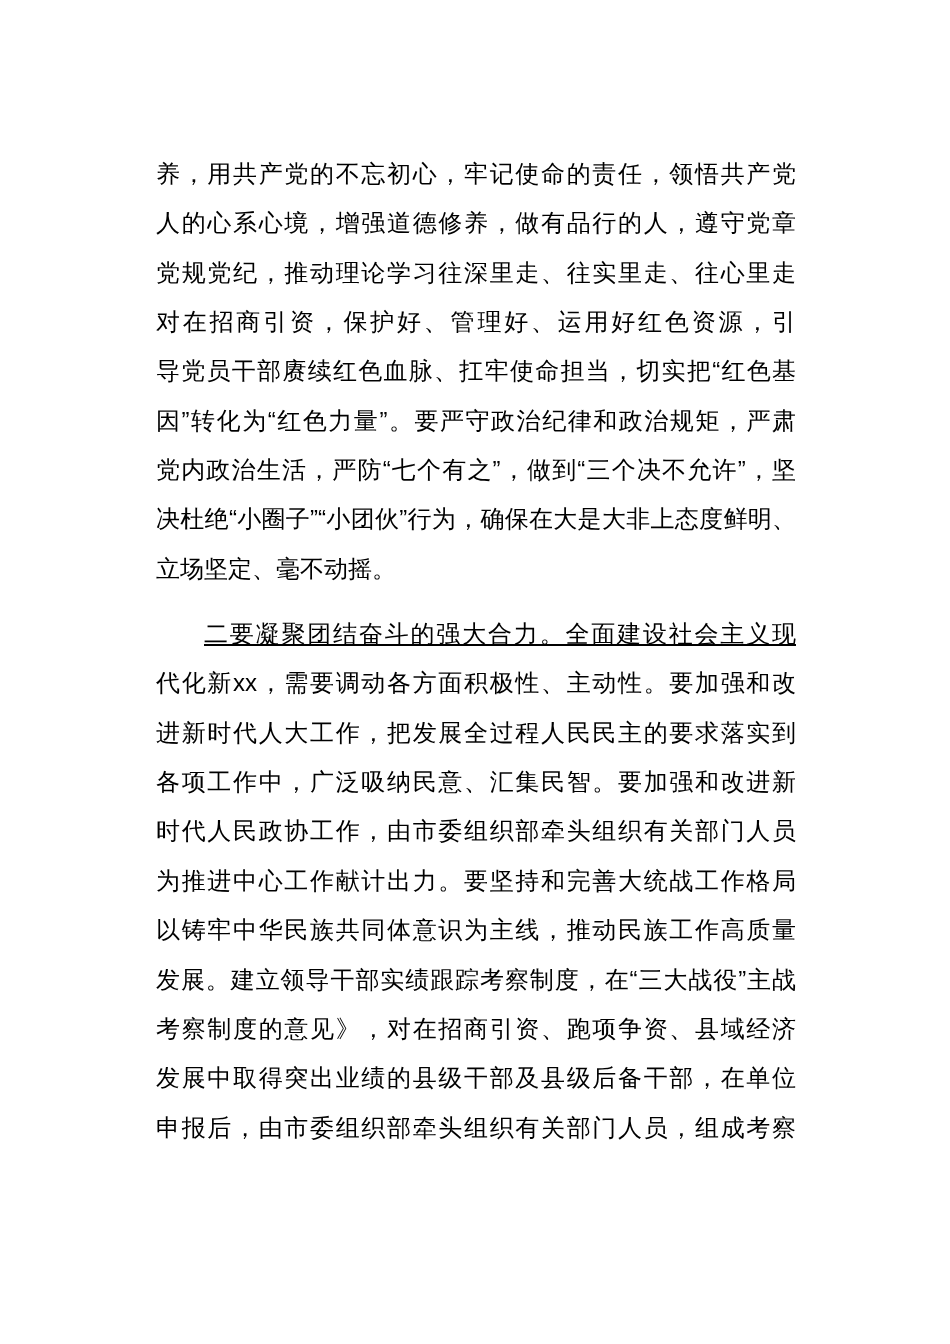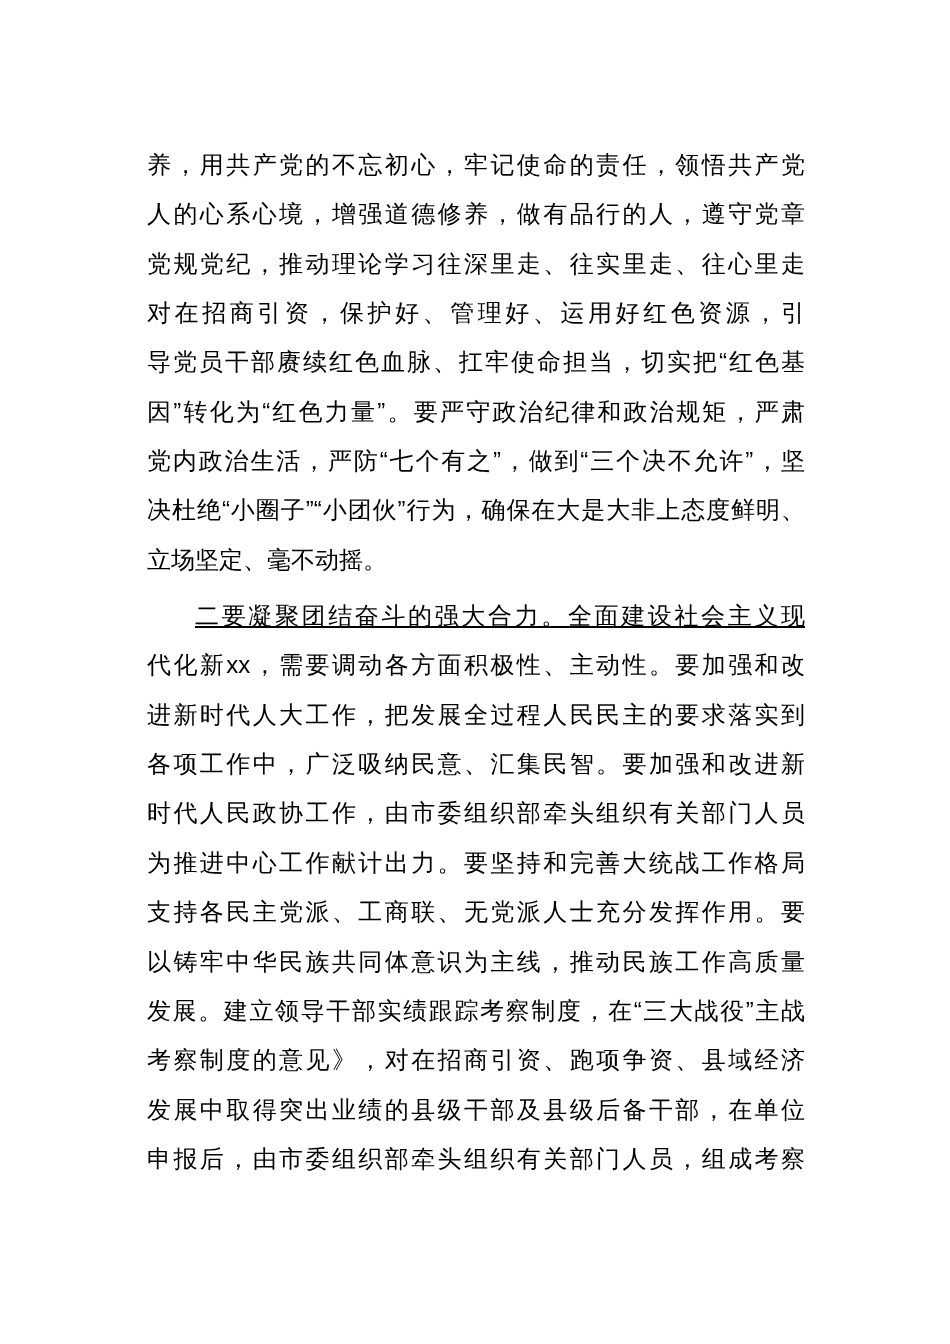--- a/index.html
+++ b/index.html
@@ -16,21 +16,21 @@
     font-family: "Liberation Sans", sans-serif;
   }
   .text-block {
     position: absolute;
     left: 140px;
     top: 133px;
     width: 672px;
     color: #000000;
   }
   .paragraph {
-    margin: 7px;
+    margin: 16px;
     padding: 0;
   }
   .line {
     height: 49.35px;
     line-height: 49.35px;
     font-size: 24px;
     color: #000000;
     text-align: justify;
     text-align-last: justify;
     text-justify: inter-character;
@@ -63,21 +63,20 @@
       <div class="line para-end">立场坚定、毫不动摇。</div>
     </div>
 
     <div class="paragraph">
       <div class="line indent">二要凝聚团结奋斗的强大合力。全面建设社会主义现</div>
       <div class="line">代化新xx，需要调动各方面积极性、主动性。要加强和改</div>
       <div class="line">进新时代人大工作，把发展全过程人民民主的要求落实到</div>
       <div class="line">各项工作中，广泛吸纳民意、汇集民智。要加强和改进新</div>
       <div class="line">时代人民政协工作，由市委组织部牵头组织有关部门人员</div>
       <div class="line">为推进中心工作献计出力。要坚持和完善大统战工作格局</div>
-      <div class="line">支持各民主党派、工商联、无党派人士充分发挥作用。要</div>
       <div class="line">以铸牢中华民族共同体意识为主线，推动民族工作高质量</div>
       <div class="line">发展。建立领导干部实绩跟踪考察制度，在“三大战役”主战</div>
       <div class="line">考察制度的意见》，对在招商引资、跑项争资、县域经济</div>
       <div class="line">发展中取得突出业绩的县级干部及县级后备干部，在单位</div>
       <div class="line">申报后，由市委组织部牵头组织有关部门人员，组成考察</div>
     </div>
 
   </div>
 </div>
 

